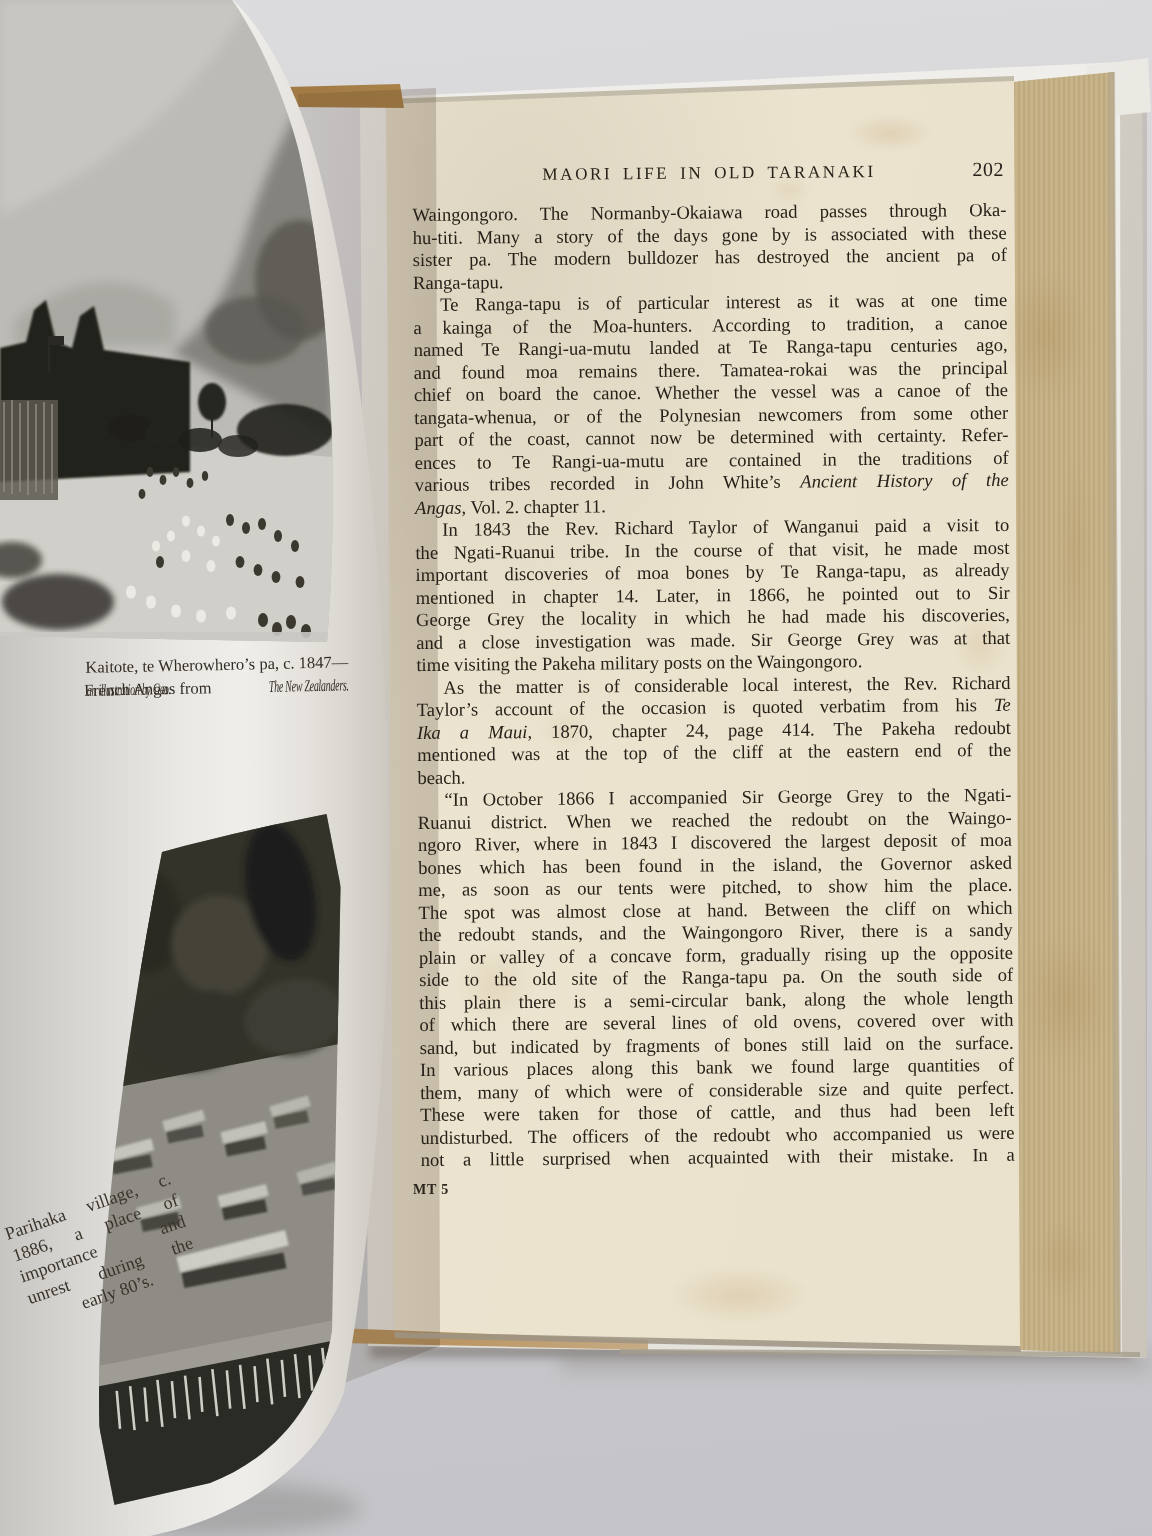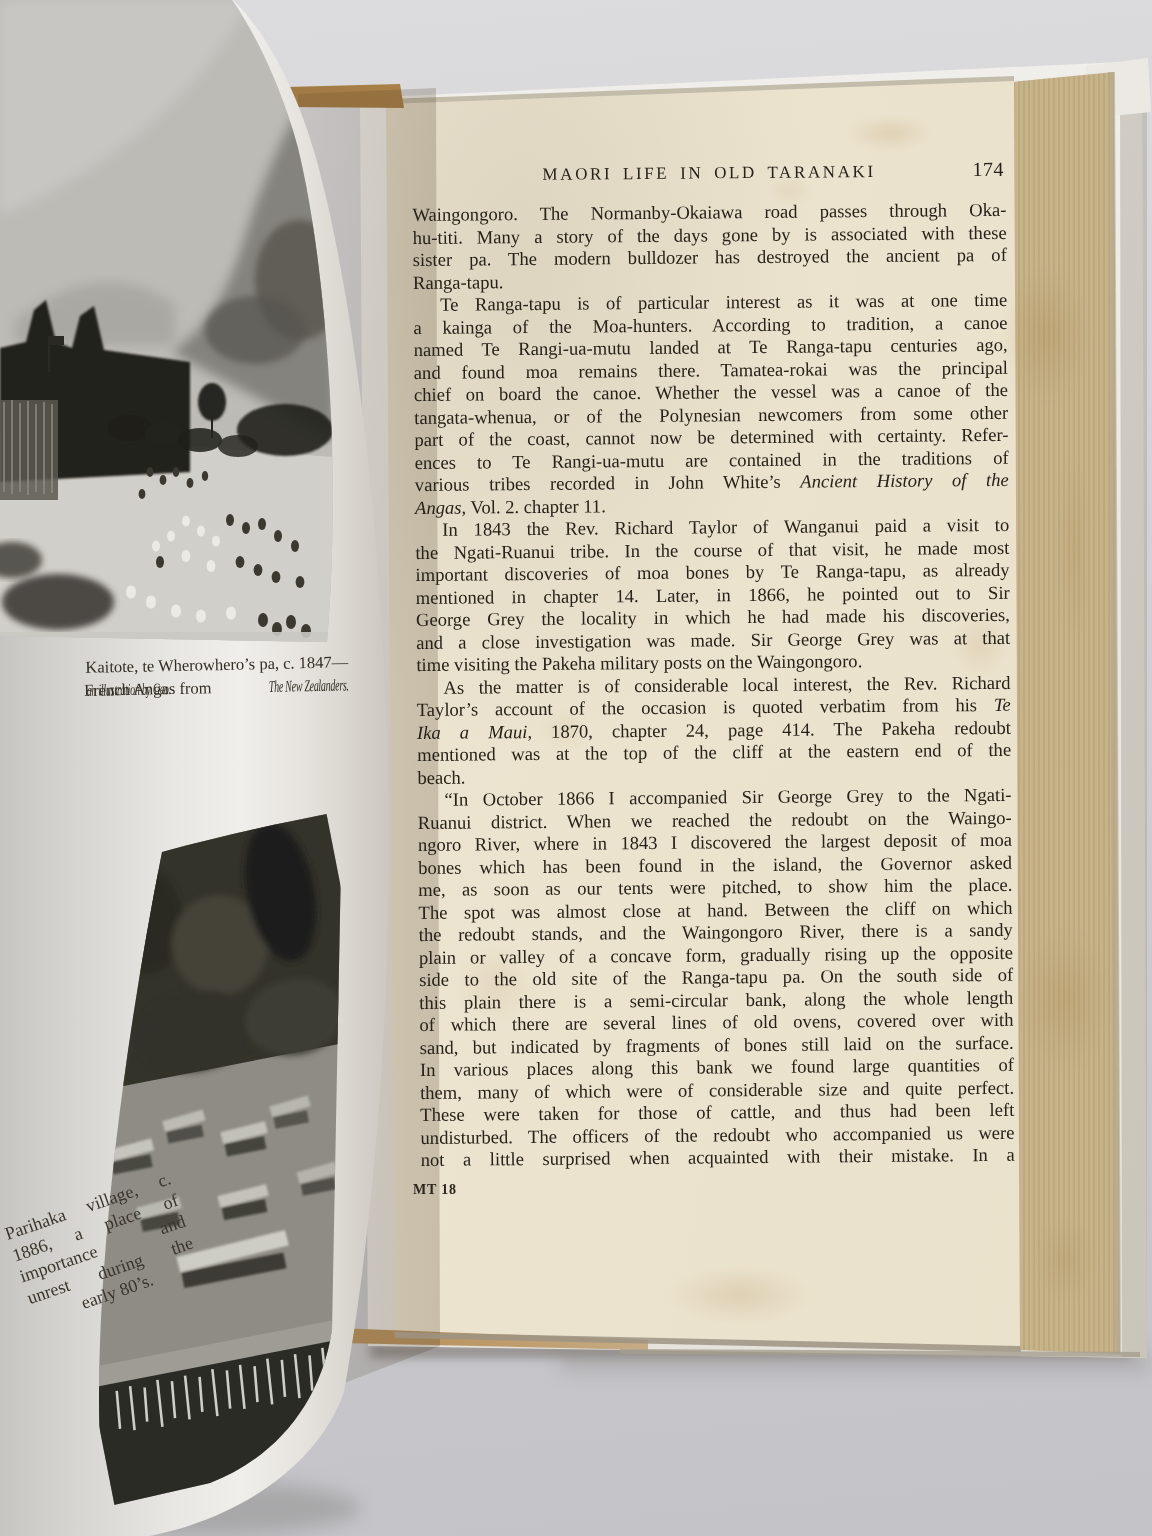--- a/index.html
+++ b/index.html
@@ -302,21 +302,21 @@
       <div class="tline">Parihaka village, c.</div>
       <div class="tline">1886, a place of</div>
       <div class="tline">importance and</div>
       <div class="tline">unrest during the</div>
       <div class="tline last">early 80’s.</div>
     </div>
 
   <div class="abs textblock">
     <div class="pagehead">
       <span class="running-title">MAORI LIFE IN OLD TARANAKI</span>
-      <span class="pageno">174</span>
+      <span class="pageno">202</span>
     </div>
     <div class="bodytext">
       <div class="para">
           <div class="tline">Waingongoro. The Normanby-Okaiawa road passes through Oka-</div>
           <div class="tline">hu-titi. Many a story of the days gone by is associated with these</div>
           <div class="tline">sister pa. The modern bulldozer has destroyed the ancient pa of</div>
           <div class="tline last">Ranga-tapu.</div>
         </div>
       <div class="para indent">
           <div class="tline">Te Ranga-tapu is of particular interest as it was at one time</div>
@@ -361,17 +361,17 @@
           <div class="tline">sand, but indicated by fragments of bones still laid on the surface.</div>
           <div class="tline">In various places along this bank we found large quantities of</div>
           <div class="tline">them, many of which were of considerable size and quite perfect.</div>
           <div class="tline">These were taken for those of cattle, and thus had been left</div>
           <div class="tline">undisturbed. The officers of the redoubt who accompanied us were</div>
           <div class="tline">not a little surprised when acquainted with their mistake. In a</div>
         </div>
     </div>
   </div>
 
-  <div class="abs footer-sig">MT 18</div>
+  <div class="abs footer-sig">MT 5</div>
 
   <div class="abs page-bottom-line"></div>
   <div class="abs jacket-bottom-line"></div>
 </div>
 
 </body></html>

